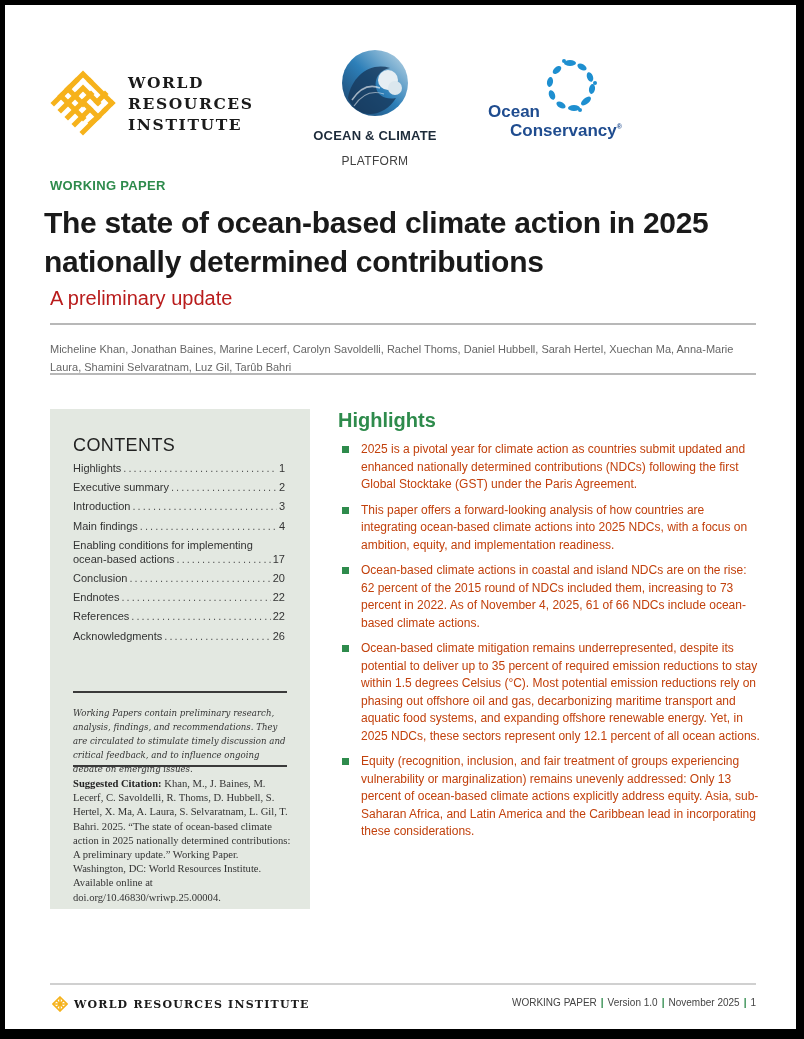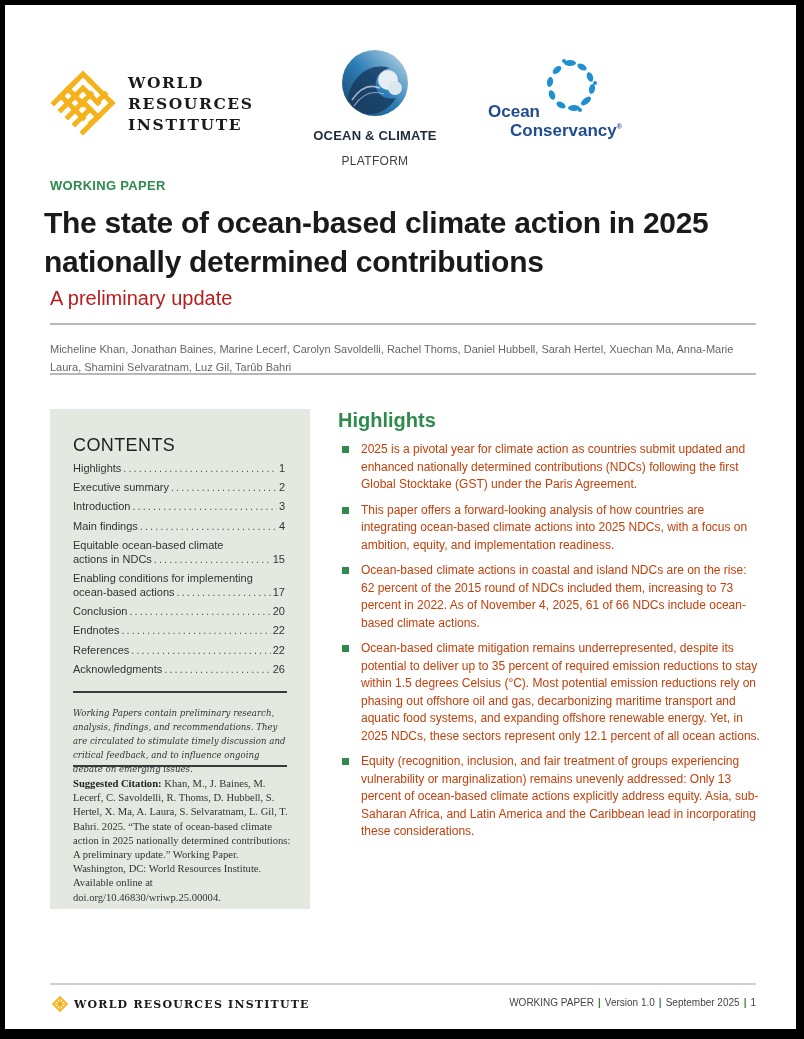--- a/index.html
+++ b/index.html
@@ -151,30 +151,20 @@
           <span class="dots"></span>
           <span class="pg">3</span>
         </div>
       <div class="toc-row">
           <span class="lbl">Main findings</span>
           <span class="dots"></span>
           <span class="pg">4</span>
         </div>
       <div class="toc-multi" style="margin-bottom:5.2px;">
         <div class="toc-row" style="margin-bottom:0;">
-            <span class="lbl">Equitable ocean-based climate</span>
-          </div>
-        <div class="toc-row" style="margin-bottom:0;">
-            <span class="lbl">actions in NDCs</span>
-            <span class="dots"></span>
-            <span class="pg">15</span>
-          </div>
-      </div>
-      <div class="toc-multi" style="margin-bottom:5.2px;">
-        <div class="toc-row" style="margin-bottom:0;">
             <span class="lbl">Enabling conditions for implementing</span>
           </div>
         <div class="toc-row" style="margin-bottom:0;">
             <span class="lbl">ocean-based actions</span>
             <span class="dots"></span>
             <span class="pg">17</span>
           </div>
       </div>
       <div class="toc-row">
           <span class="lbl">Conclusion</span>
@@ -216,15 +206,15 @@
   <div class="abs footer-logo">
     <svg class="footer-mark" viewBox="0 0 16 16">
       <g fill="none" stroke="#f6b21b" stroke-width="1.6">
         <path d="M8 1 L15 8 L8 15 L1 8 Z"></path>
         <path d="M4.5 4.5 L11.5 11.5 M11.5 4.5 L4.5 11.5 M8 1 L8 15 M1 8 L15 8"></path>
       </g>
     </svg>
     <span class="footer-wri">WORLD RESOURCES INSTITUTE</span>
   </div>
   <div class="abs footer-meta">
-    <span>WORKING PAPER</span><span class="sep">|</span><span>Version 1.0</span><span class="sep">|</span><span>September 2025</span><span class="sep">|</span><span>1</span>
+    <span>WORKING PAPER</span><span class="sep">|</span><span>Version 1.0</span><span class="sep">|</span><span>November 2025</span><span class="sep">|</span><span>1</span>
   </div>
 </div>
 
 </body></html>

